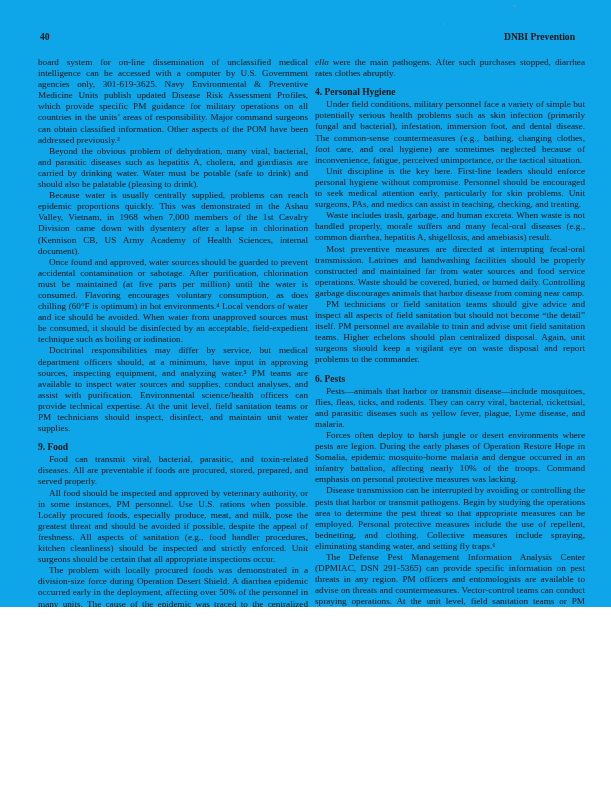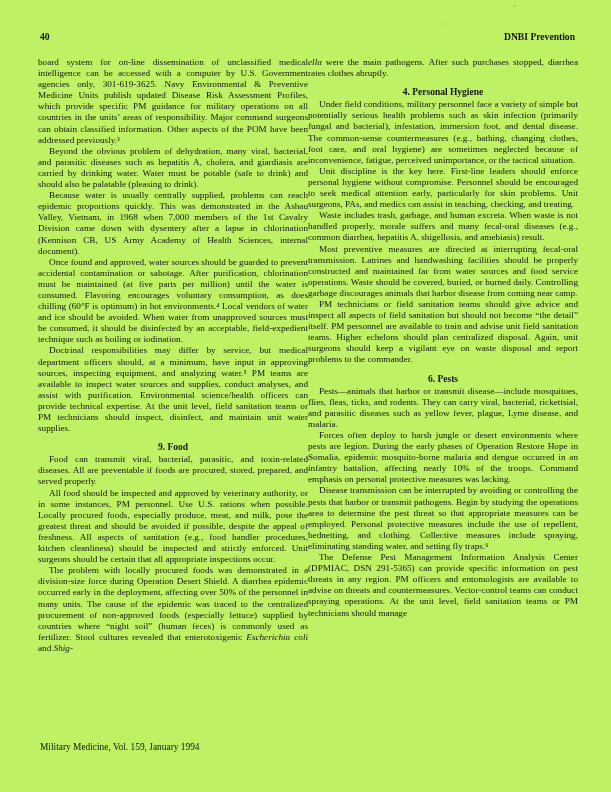--- a/index.html
+++ b/index.html
@@ -1,43 +1,43 @@
 <!DOCTYPE html>
 <html><head>
 <meta charset="utf-8">
 <style>
   html, body { margin:0; padding:0; background:#ffffff; }
   .page {
     position:relative;
-    width:611px; height:792px;
-    background:#bef264;
+    width:611px; height:607px;
+    background:#0ea5e9;
     font-family:"Liberation Serif", serif;
     color:#131313;
     overflow:hidden;
   }
   .header-row {
     position:absolute; top:31px; left:40px; right:36px;
     display:flex; justify-content:space-between;
     font-size:9.6px; font-weight:bold; line-height:11px;
   }
   .columns {
     position:absolute; top:57px; left:38px; width:548px;
-    display:flex; 
+    display:flex; gap:7px;
   }
   .col {
     width:270px;
     font-size:9.2px; line-height:11.1px;
     text-align:justify;
     text-justify:inter-word;
   }
   .col p { margin:0; }
   .col p.indent { text-indent:11px; }
   .sect-heading {
     font-weight:bold; font-size:9.5px;
-    margin:8px 0 1px 0; text-align:center;
+    margin:8px 0 1px 0; text-align:left;
   }
   .footer {
     position:absolute; top:742px; left:40px;
     font-size:9.4px;
   }
   .ital { font-style:italic; }
   .speck {
     position:absolute; background:#9a9a9a; border-radius:50%;
   }
   .speck.s1 { width:3px; height:2px; top:5px; left:513px; opacity:.5; }

